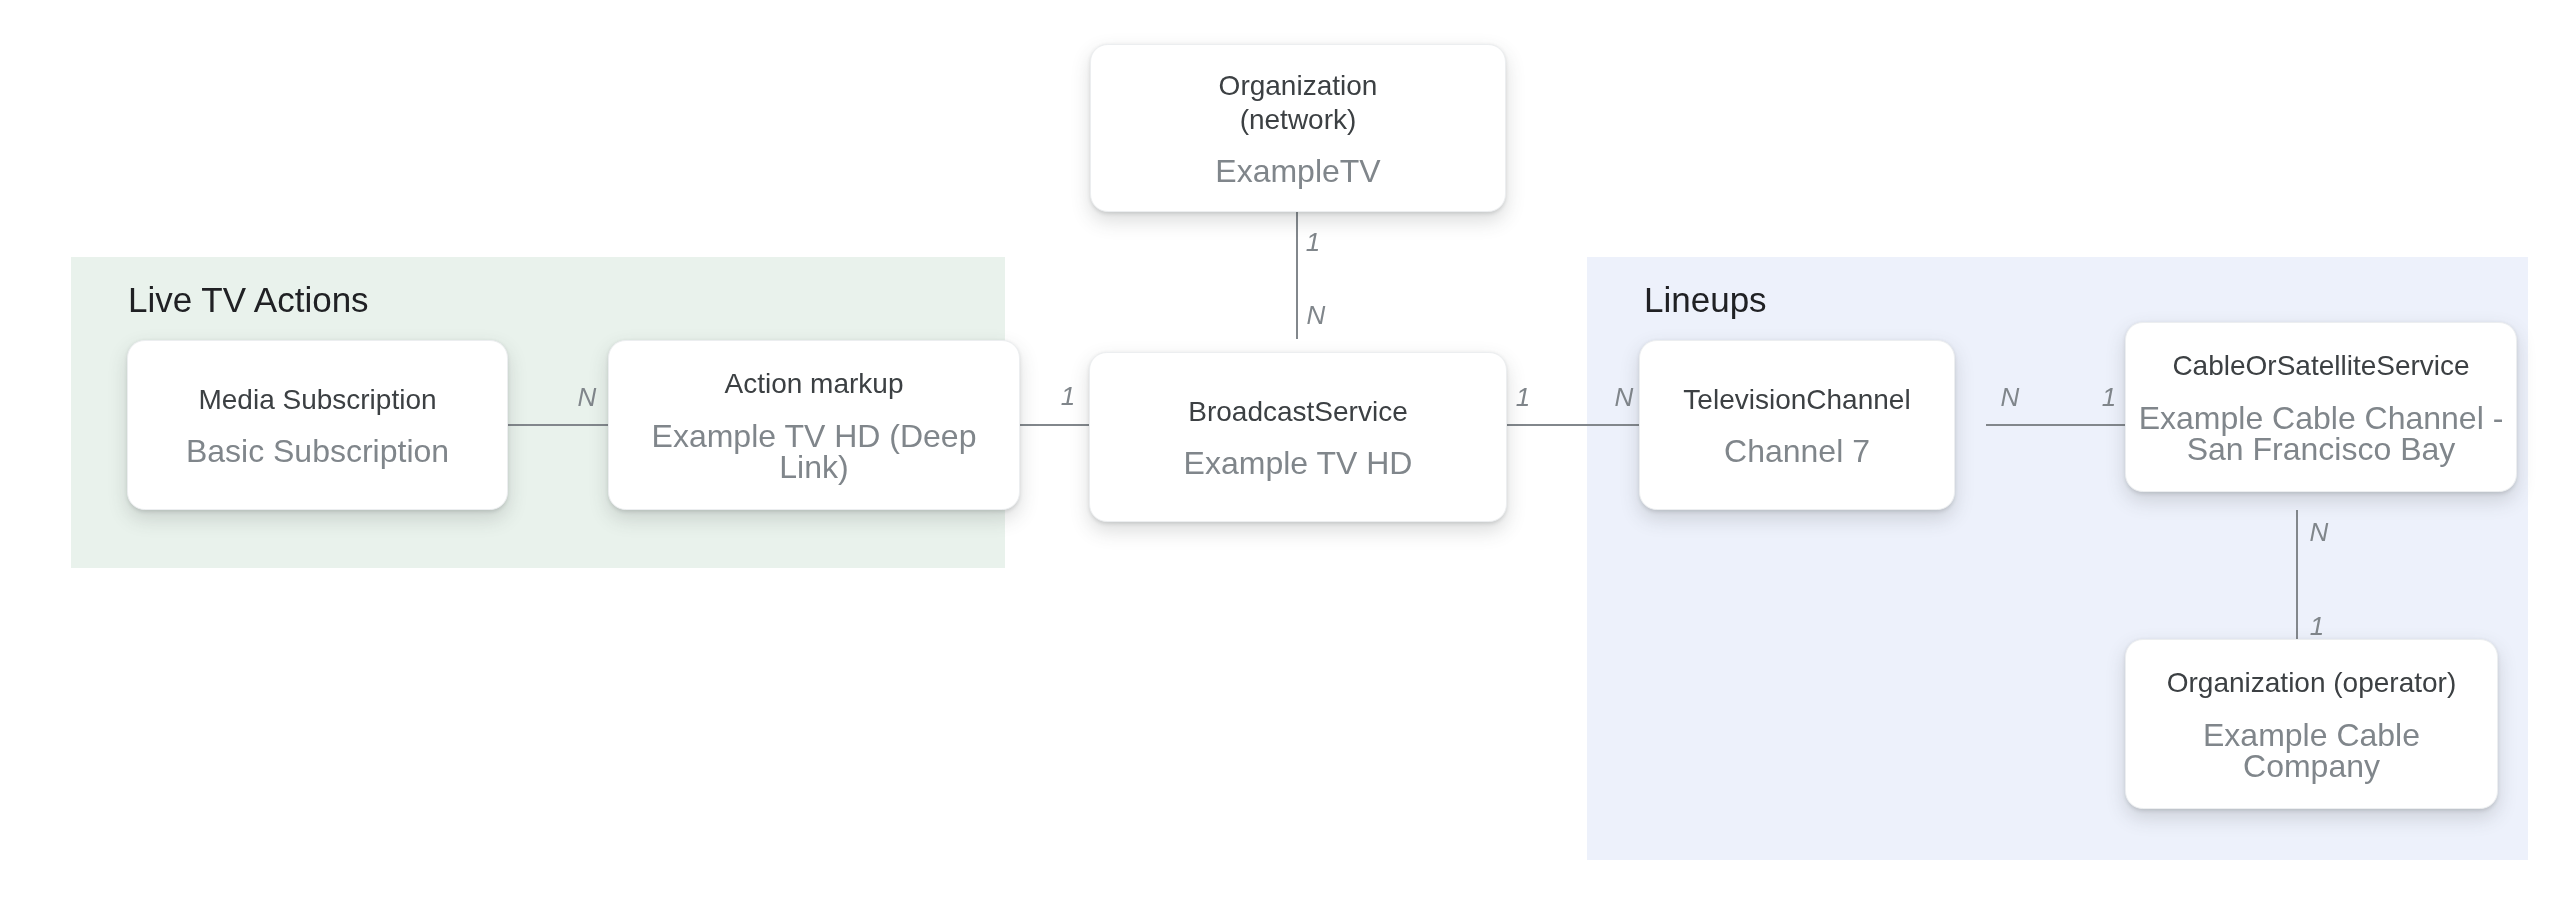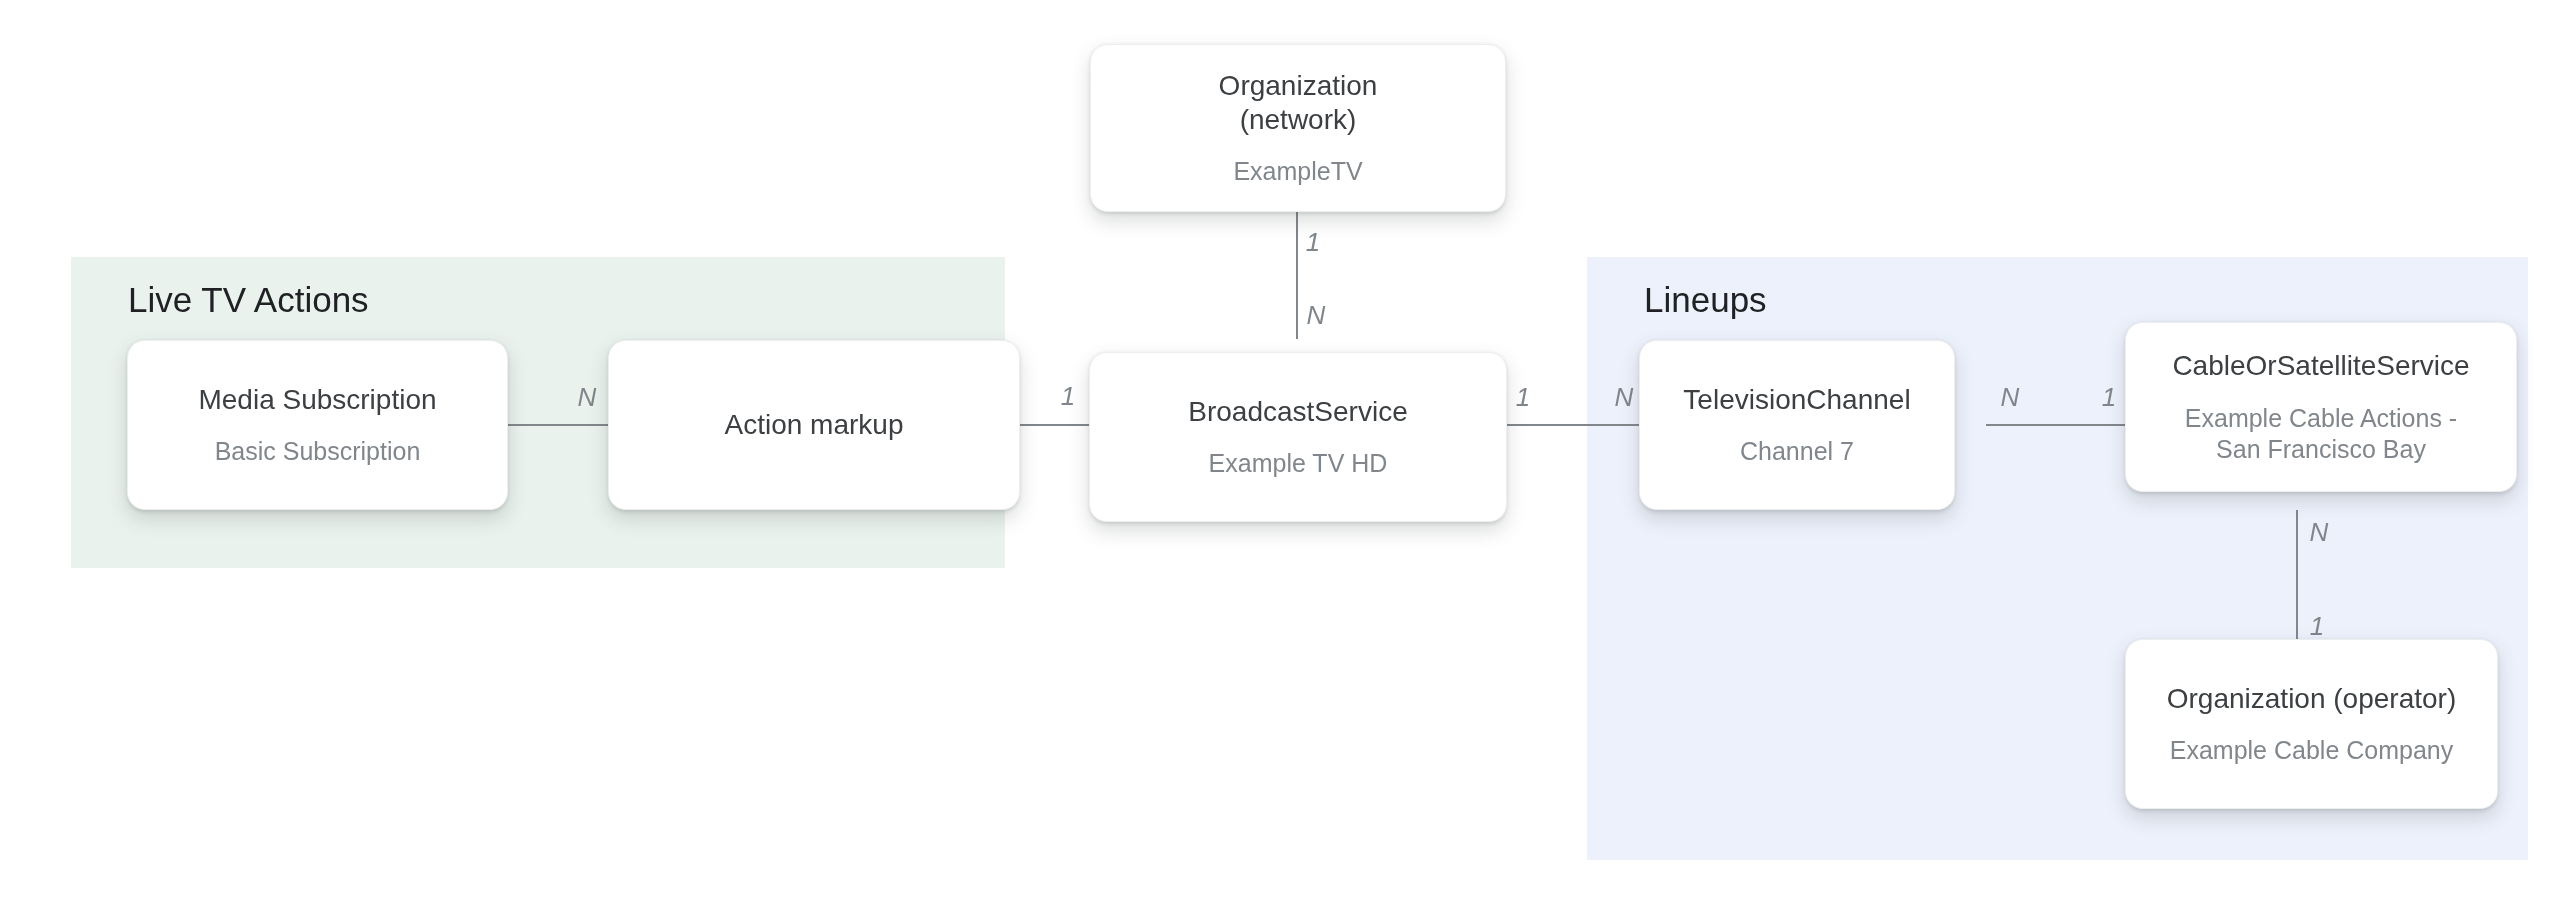--- a/index.html
+++ b/index.html
@@ -23,21 +23,21 @@
   .region-green{left:71px;top:257px;width:934px;height:311px;background:var(--live-tv-actions-bg);}
   .region-blue{left:1587px;top:257px;width:941px;height:603px;background:var(--lineups-bg);}
   .region-heading{position:absolute;left:57px;top:19.5px;font-size:35px;line-height:46px;
     font-weight:400;color:var(--region-heading);letter-spacing:0;}
 
   .node{position:absolute;background:var(--node-bg);border:0.9px solid var(--node-border);
     border-radius:17.7px;display:flex;flex-direction:column;align-items:center;justify-content:center;
     gap:19.5px;text-align:center;padding:0 12.4px;
     box-shadow:0 1.8px 3.5px rgba(60,64,67,.14),0 8.8px 19.5px rgba(60,64,67,.18);}
   .node-title{font-size:28px;line-height:34px;color:var(--node-title);white-space:pre-line;}
-  .node-subtitle{font-size:25px;line-height:31px;color:var(--node-subtitle);white-space:pre-line;}
+  .node-subtitle{font-size:32px;line-height:31px;color:var(--node-subtitle);white-space:pre-line;}
 
   .node-network{left:1090px;top:44px;width:416px;height:168px;}
   .node-media{left:127px;top:340px;width:381px;height:170px;}
   .node-action{left:608px;top:340px;width:412px;height:170px;}
   .node-broadcast{left:1089px;top:352px;width:418px;height:170px;}
   .node-tv{left:1639px;top:340px;width:316px;height:170px;}
   .node-cable{left:2125px;top:322px;width:392px;height:170px;}
   .node-operator{left:2125px;top:639px;width:373px;height:170px;}
 
   .line{position:absolute;background:var(--connector);}
@@ -109,35 +109,36 @@
     <div class="node-subtitle">ExampleTV</div>
   </div>
 
   <div class="node node-media">
     <div class="node-title">Media Subscription</div>
     <div class="node-subtitle">Basic Subscription</div>
   </div>
 
   <div class="node node-action">
     <div class="node-title">Action markup</div>
+    <div class="node-subtitle">Example TV HD (Deep Link)</div>
   </div>
 
   <div class="node node-broadcast">
     <div class="node-title">BroadcastService</div>
     <div class="node-subtitle">Example TV HD</div>
   </div>
 
   <div class="node node-tv">
     <div class="node-title">TelevisionChannel</div>
     <div class="node-subtitle">Channel 7</div>
   </div>
 
   <div class="node node-cable">
     <div class="node-title">CableOrSatelliteService</div>
-    <div class="node-subtitle">Example Cable Actions -
+    <div class="node-subtitle">Example Cable Channel -
 San Francisco Bay</div>
   </div>
 
   <div class="node node-operator">
     <div class="node-title">Organization (operator)</div>
     <div class="node-subtitle">Example Cable Company</div>
   </div>
 
 </div>
 

